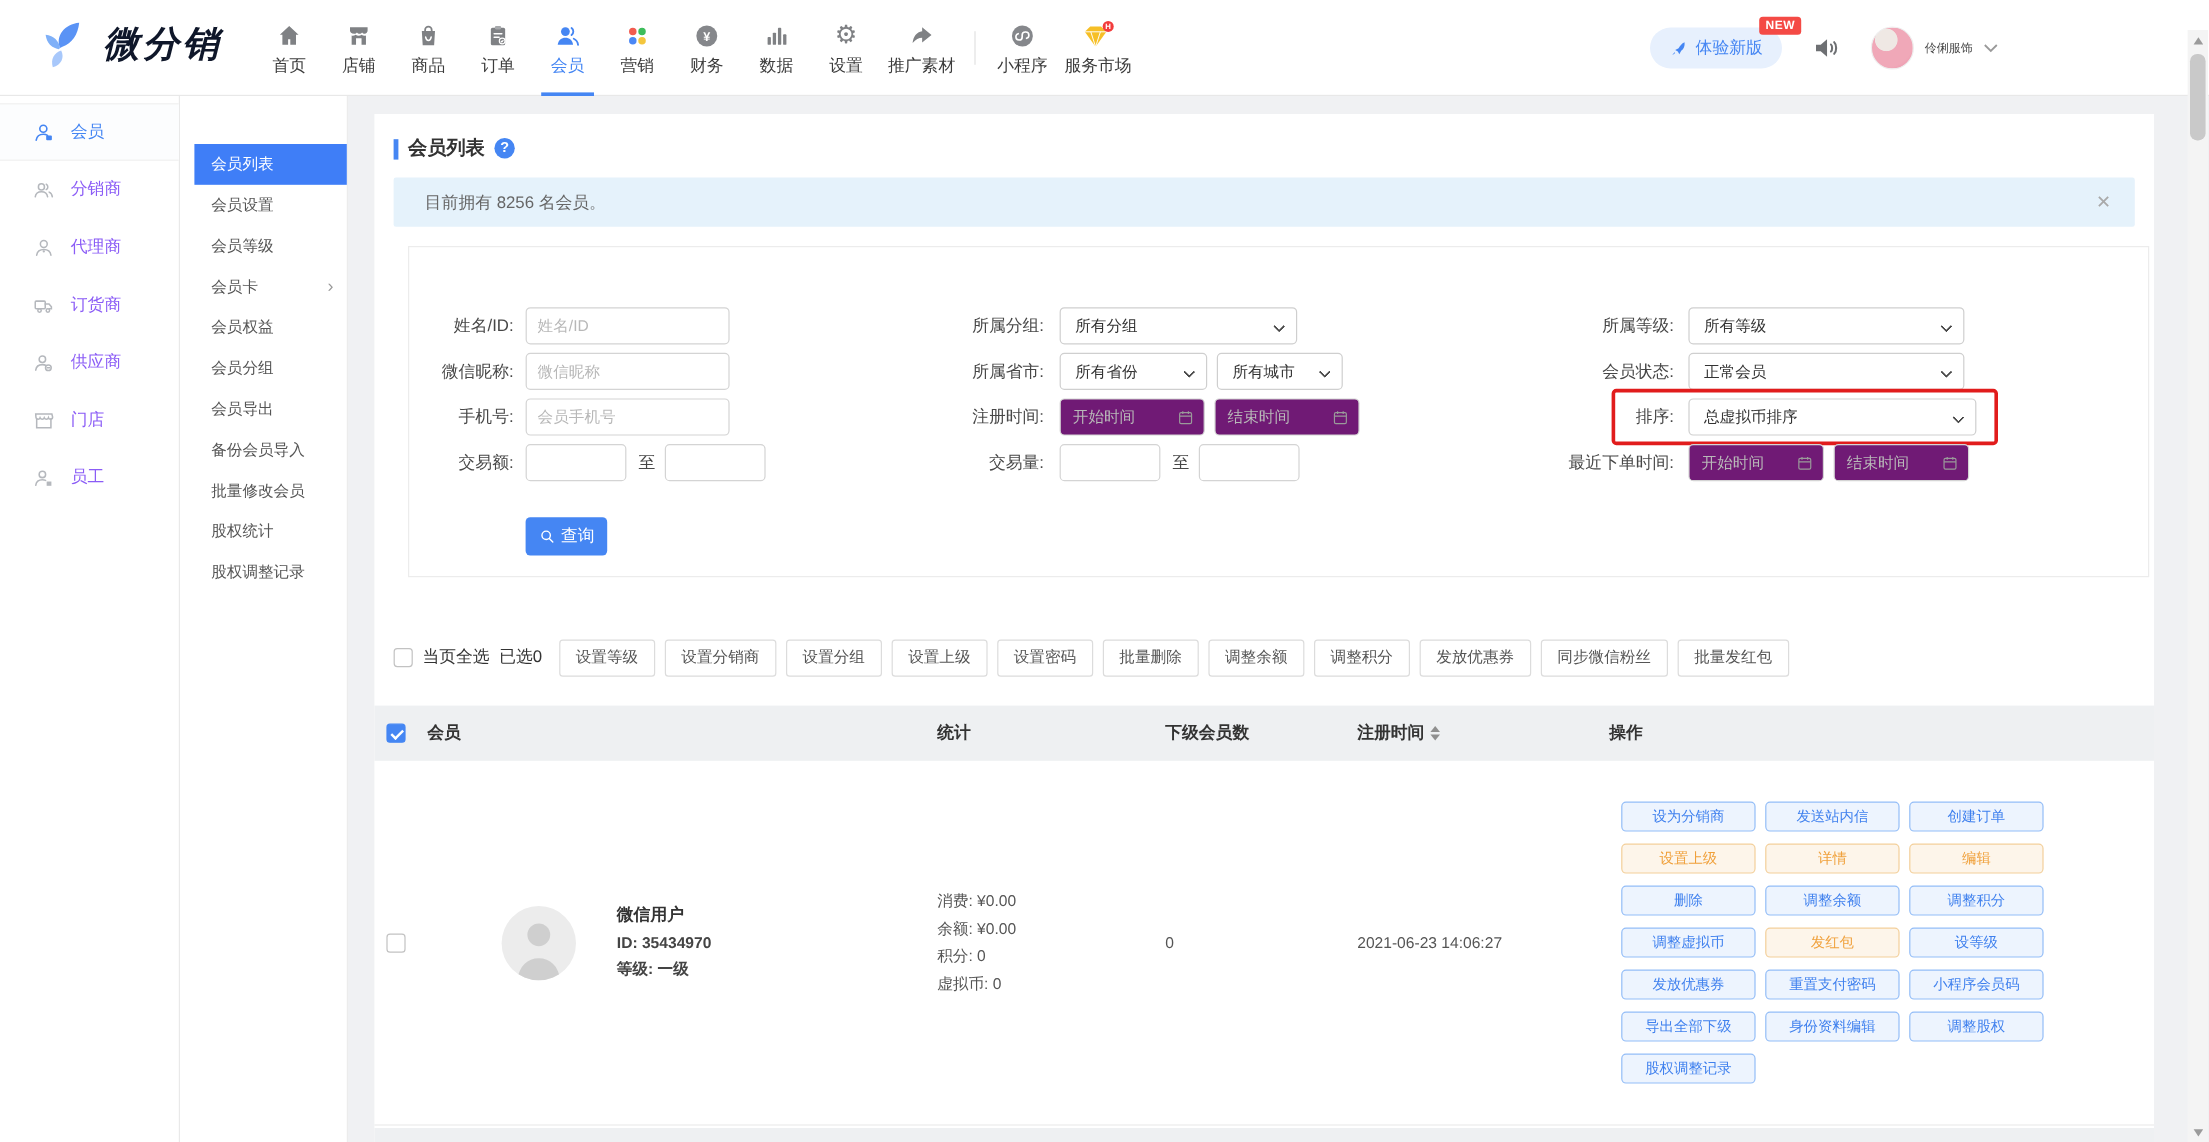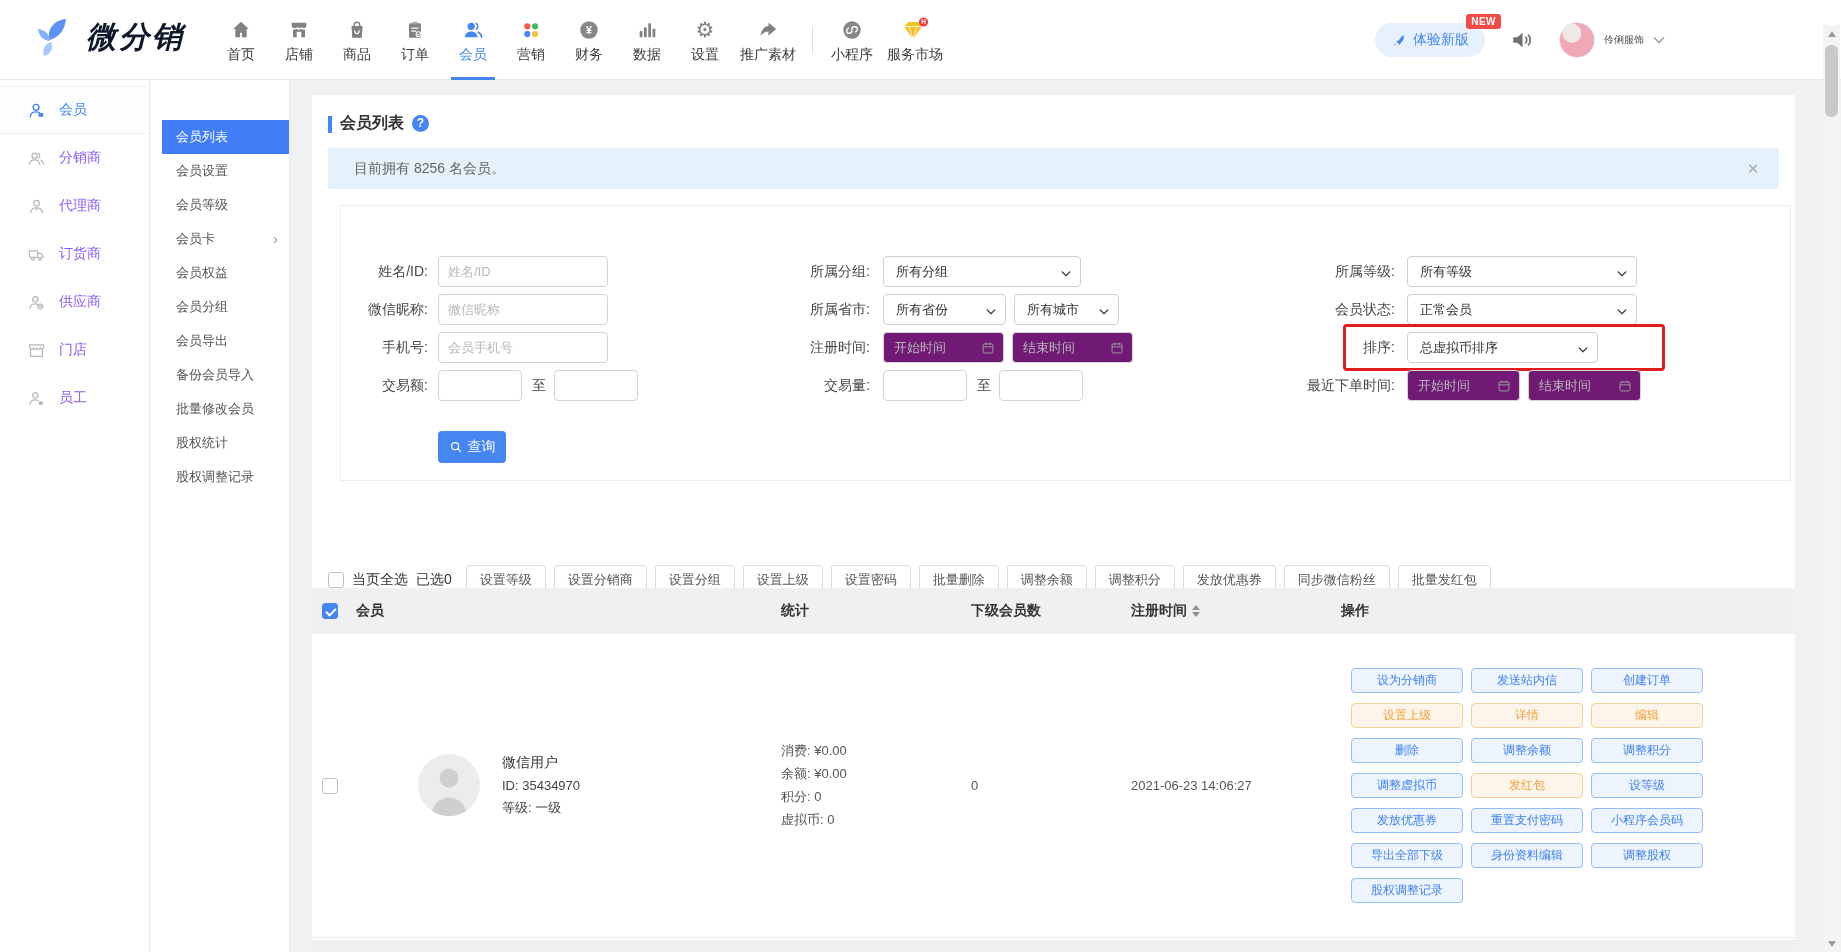--- a/index.html
+++ b/index.html
@@ -58,37 +58,37 @@
   .f-input { position:absolute; height:31px; border:1px solid #d4d4d4; border-radius:4px; font-size:13px; color:#333; padding:0 9px; outline:none; font-family:inherit; background:#fff; }
   .f-input::placeholder { color:#b8b8b8; }
   .f-to { position:absolute; font-size:14px; color:#474747; line-height:31px; }
   .sel { position:absolute; height:31px; border:1px solid #cfcfcf; border-radius:4px; background:#fff; display:flex; align-items:center; font-size:13px; color:#333; padding:0 26px 0 12px; cursor:pointer; }
   .sel .chev { position:absolute; right:10px; top:11px; width:8px; height:8px; border-right:2px solid #4a4a4a; border-bottom:2px solid #4a4a4a; transform:rotate(45deg) scale(.9); border-radius:1px; }
   .date-input { position:absolute; height:31px; border:1px solid #d4d4d4; border-radius:4px; background:#701a75; display:flex; align-items:center; justify-content:space-between; font-size:13px; color:#b8b8b8; padding:0 8px 0 10px; cursor:pointer; }
   .red-box { position:absolute; left:1002px; top:118px; width:322px; height:47px; border:3px solid #e11c1c; border-radius:4px; pointer-events:none; }
   .search-btn { position:absolute; left:97px; top:225px; width:68px; height:32px; background:#4586f3; border:none; border-radius:4px; color:#fff; font-size:14px; display:flex; align-items:center; justify-content:center; gap:5px; cursor:pointer; font-family:inherit; }
 
   
-  .batch { position:absolute; left:16px; top:437px; width:1451px; height:32px; display:flex; align-items:center;margin-top:32px; }
+  .batch { position:absolute; left:16px; top:437px; width:1451px; height:32px; display:flex; align-items:center; }
   .cb { width:16px; height:16px; border:1px solid #c2c2c2; border-radius:3px; background:#fff; display:inline-block; flex:0 0 auto; cursor:pointer; position:relative; }
   .cb.checked { background:#4586f3; border-color:#4586f3; }
   .cb.checked::after { content:""; position:absolute; left:5px; top:1.5px; width:4px; height:8px; border-right:2px solid #fff; border-bottom:2px solid #fff; transform:rotate(45deg); }
   .batch-label { font-size:14px; color:#333; margin-left:8px; }
   .batch-selected { font-size:14px; color:#333; margin-left:8px; margin-right:14px; }
   .batch-btn { height:31px; padding:0 13px; margin-right:8px; background:#fff; border:1px solid #dcdcdc; border-radius:3px; font-size:13px; color:#555; cursor:pointer; font-family:inherit; white-space:nowrap; }
 
   
   .tgrid { display:grid; grid-template-columns:34px 425px 190px 160px 210px 1fr; align-items:center; padding:0 10px; }
   .thead { position:absolute; left:0; top:493px; width:1483px; height:46px; background:#eef0f2; font-size:14px; color:#333; font-weight:bold; }
   .th { display:flex; align-items:center; }
   .sort { display:inline-flex; flex-direction:column; gap:2px; margin-left:5px; }
   .sort .up { width:0; height:0; border-left:4px solid transparent; border-right:4px solid transparent; border-bottom:5px solid #8f8f8f; }
   .sort .down { width:0; height:0; border-left:4px solid transparent; border-right:4px solid transparent; border-top:5px solid #8f8f8f; }
   .trow { position:absolute; left:0; top:539px; width:1483px; height:304px; border-bottom:1px solid #ebebeb; font-size:13px; color:#555; }
-  .member-cell { display:flex; align-items:flex-start; gap:22px; padding-left:62px; }
+  .member-cell { display:flex; align-items:center; gap:34px; padding-left:62px;font-weight:bold; }
   .row-avatar { width:62px; height:62px; border-radius:50%; background:#ececec; overflow:hidden; flex:0 0 auto; display:flex; align-items:flex-end; justify-content:center; }
   .member-lines { display:flex; flex-direction:column; gap:6px; font-size:13px; color:#444; }
   .member-lines .mname { font-size:14px; color:#333; }
   .stats-cell { display:flex; flex-direction:column; gap:3px; line-height:20px; font-size:13px; color:#555; }
   .ops-cell { display:grid; grid-template-columns:repeat(3,112px); gap:10px 8px; padding:0 0 0 10px; }
   .act { height:25px; border-radius:4px; font-size:12px; cursor:pointer; font-family:inherit; white-space:nowrap; }
   .act.b { background:#edf4fe; border:1px solid #93bdf7; color:#4081ee; }
   .act.o { background:#fdf5ea; border:1px solid #f3cf9a; color:#f0a03a; }
   .bottom-strip { position:absolute; left:0; top:845px; width:1483px; height:12px; background:#eef0f2; }
 
@@ -426,21 +426,21 @@
       <div class="sel" style="left:1066px;top:50px;width:230px">
         <span>所有等级</span>
           <span class="chev"></span>
       </div>
       <span class="f-label" style="left:880px;width:174px;top:88px">会员状态:</span>
       <div class="sel" style="left:1066px;top:88px;width:230px">
         <span>正常会员</span>
           <span class="chev"></span>
       </div>
       <span class="f-label" style="left:880px;width:174px;top:126px">排序:</span>
-      <div class="sel" style="left:1066px;top:126px;width:191px">
+      <div class="sel" style="left:1066px;top:126px;width:240px">
         <span>总虚拟币排序</span>
           <span class="chev"></span>
       </div>
       <div class="red-box"></div>
       <span class="f-label" style="left:880px;width:174px;top:164px">最近下单时间:</span>
       <div class="date-input" style="left:1066px;top:164px;width:113px">
         <span>开始时间</span>
         <span>
             <svg width="14" height="14" viewBox="0 0 24 24" fill="none" stroke="#9a9a9a" stroke-width="1.7">
               <rect x="3.5" y="5" width="17" height="15.5" rx="2"></rect>

